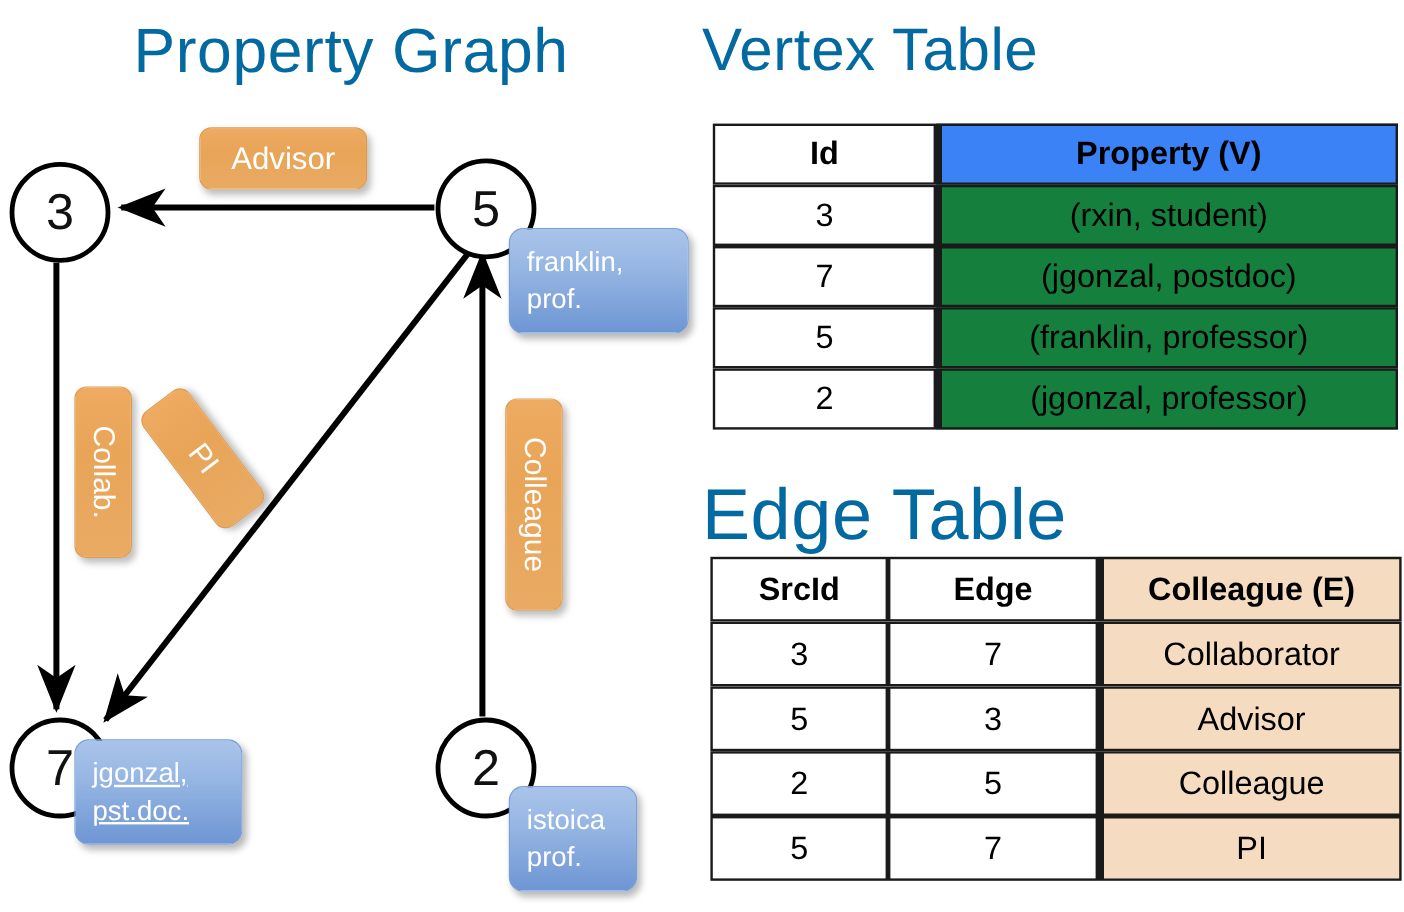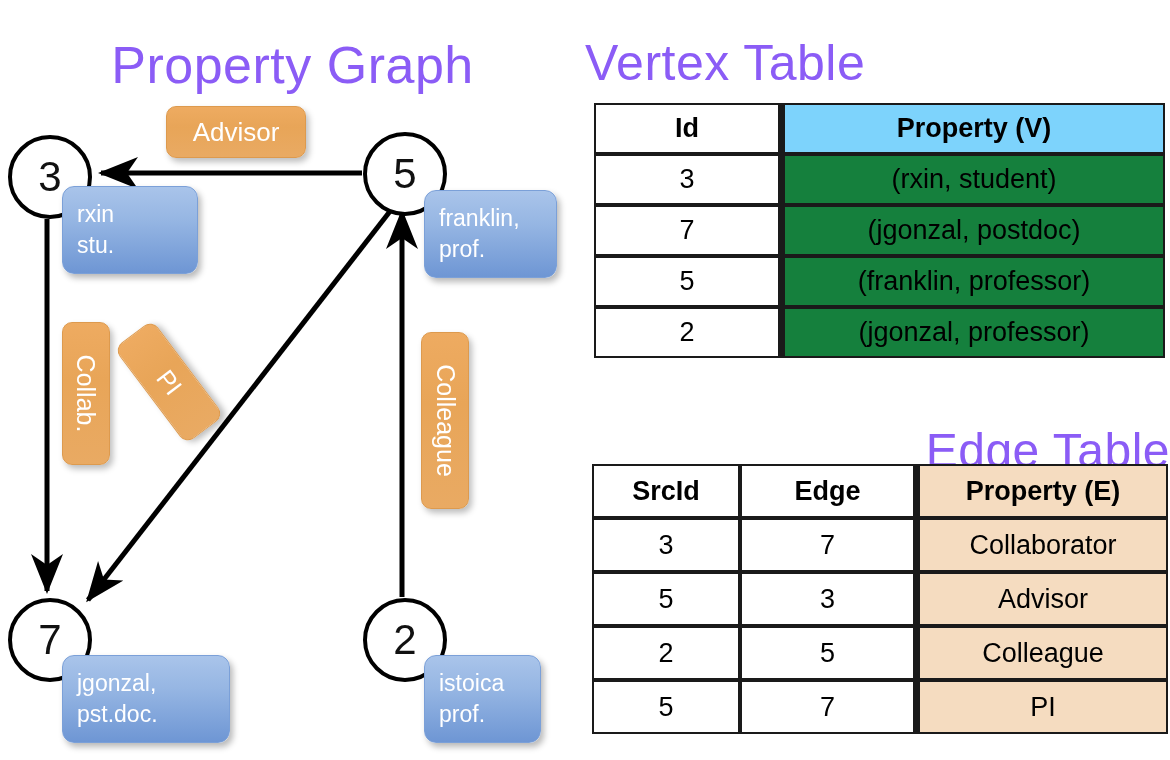--- a/index.html
+++ b/index.html
@@ -14,44 +14,43 @@
     overflow: hidden;
     font-family: "Liberation Sans", sans-serif;
     color: #000000;
   }
 
   
   .title {
     position: absolute;
     font-family: "Liberation Sans", sans-serif;
     font-weight: 300;
-    color: #8b5cf6;
+    color: #0369a1;
     white-space: nowrap;
     letter-spacing: 0.5px;
-    margin-top: 22px;
   }
   #title-property-graph {
     left: 0; top: 14px;
     width: 585px;
     text-align: center;
     font-size: 52px;
     line-height: 58px;
   }
   #title-vertex-table {
     left: 585px; top: 12px;
     width: 585px;
     text-align: left;
     font-size: 50px;
     line-height: 58px;
   }
   #title-edge-table {
     left: 585px; top: 400px;
     width: 585px;
-    text-align: right;
-    font-size: 48px;
+    text-align: left;
+    font-size: 60px;
     line-height: 58px;
   }
 
   
   #graph-panel {
     position: absolute;
     left: 0; top: 0;
     width: 585px; height: 760px;
   }
   #graph-edges {
@@ -94,23 +93,23 @@
     font-family: "Liberation Sans", sans-serif;
     font-weight: 300;
     font-size: 23px;
     line-height: 31px;
     padding: 12px 0 12px 14px;
     box-sizing: border-box;
     z-index: 6;
     white-space: pre-line;
   }
   #prop-rxin     { left: 62px;  top: 186px; width: 136px; height: 88px; }
-  #prop-franklin { left: 424px; top: 190px; width: 133px; height: 88px; }
-  #prop-jgonzal  { left: 62px;  top: 655px; width: 168px; height: 88px; }
-  #prop-istoica  { left: 424px; top: 655px; width: 117px; height: 88px; }
+  #prop-franklin { left: 424px; top: 190px; width: 150px; height: 88px; }
+  #prop-jgonzal  { left: 62px;  top: 616px; width: 140px; height: 88px; text-decoration: underline; }
+  #prop-istoica  { left: 424px; top: 655px; width: 107px; height: 88px; }
 
   
   .edge-label {
     position: absolute;
     border-radius: 10px;
     background: linear-gradient(to bottom, #eeab61 0%, #e8a558 40%, #e9aa63 100%);
     border: 1px solid #dd9a4e;
     box-shadow: 3px 4px 6px rgba(0,0,0,0.26);
     color: #ffffff;
     font-family: "Liberation Sans", sans-serif;
@@ -171,21 +170,21 @@
     font-weight: 700;
     font-size: 27px;
   }
   .data-table td { font-size: 27px; }
 
   
   #vertex-table { left: 594px; top: 103px; }
   #vertex-table th, #vertex-table td { height: 51px; }
   #vertex-table .col-id   { width: 186px; background: #ffffff; }
   #vertex-table .col-prop { width: 385px; background: #15803d; border-left-width: 5px; }
-  #vertex-table thead .col-prop { background: #7dd3fc; }
+  #vertex-table thead .col-prop { background: #3b82f6; }
 
   
   #edge-table { left: 592px; top: 464px; }
   #edge-table th, #edge-table td { height: 54px; }
   #edge-table .col-src  { width: 148px; background: #ffffff; }
   #edge-table .col-dst  { width: 175px; background: #ffffff; }
   #edge-table .col-prop { width: 253px; background: #f5dcc0; border-left-width: 5px; }
 
   .hdr-left { border-right-width: 2px; }
 </style>
@@ -222,22 +221,20 @@
   <div class="node" id="node-5">
     <span>5</span>
   </div>
   <div class="node" id="node-7">
     <span>7</span>
   </div>
   <div class="node" id="node-2">
     <span>2</span>
   </div>
 
-  <div class="prop-box" id="prop-rxin">rxin
-stu.</div>
   <div class="prop-box" id="prop-franklin">franklin,
 prof.</div>
   <div class="prop-box" id="prop-jgonzal">jgonzal,
 pst.doc.</div>
   <div class="prop-box" id="prop-istoica">istoica
 prof.</div>
 
   <div class="edge-label" id="label-advisor">
     <span class="htext">Advisor</span>
   </div>
@@ -280,21 +277,21 @@
       <td class="col-prop">(jgonzal, professor)</td>
     </tr>
   </tbody>
 </table>
 
 <table class="data-table" id="edge-table">
   <thead>
     <tr>
       <th class="col-src">SrcId</th>
       <th class="col-dst hdr-left">Edge</th>
-      <th class="col-prop">Property (E)</th>
+      <th class="col-prop">Colleague (E)</th>
     </tr>
   </thead>
   <tbody>
     <tr>
       <td class="col-src">3</td>
       <td class="col-dst">7</td>
       <td class="col-prop">Collaborator</td>
     </tr>
     <tr>
       <td class="col-src">5</td>

